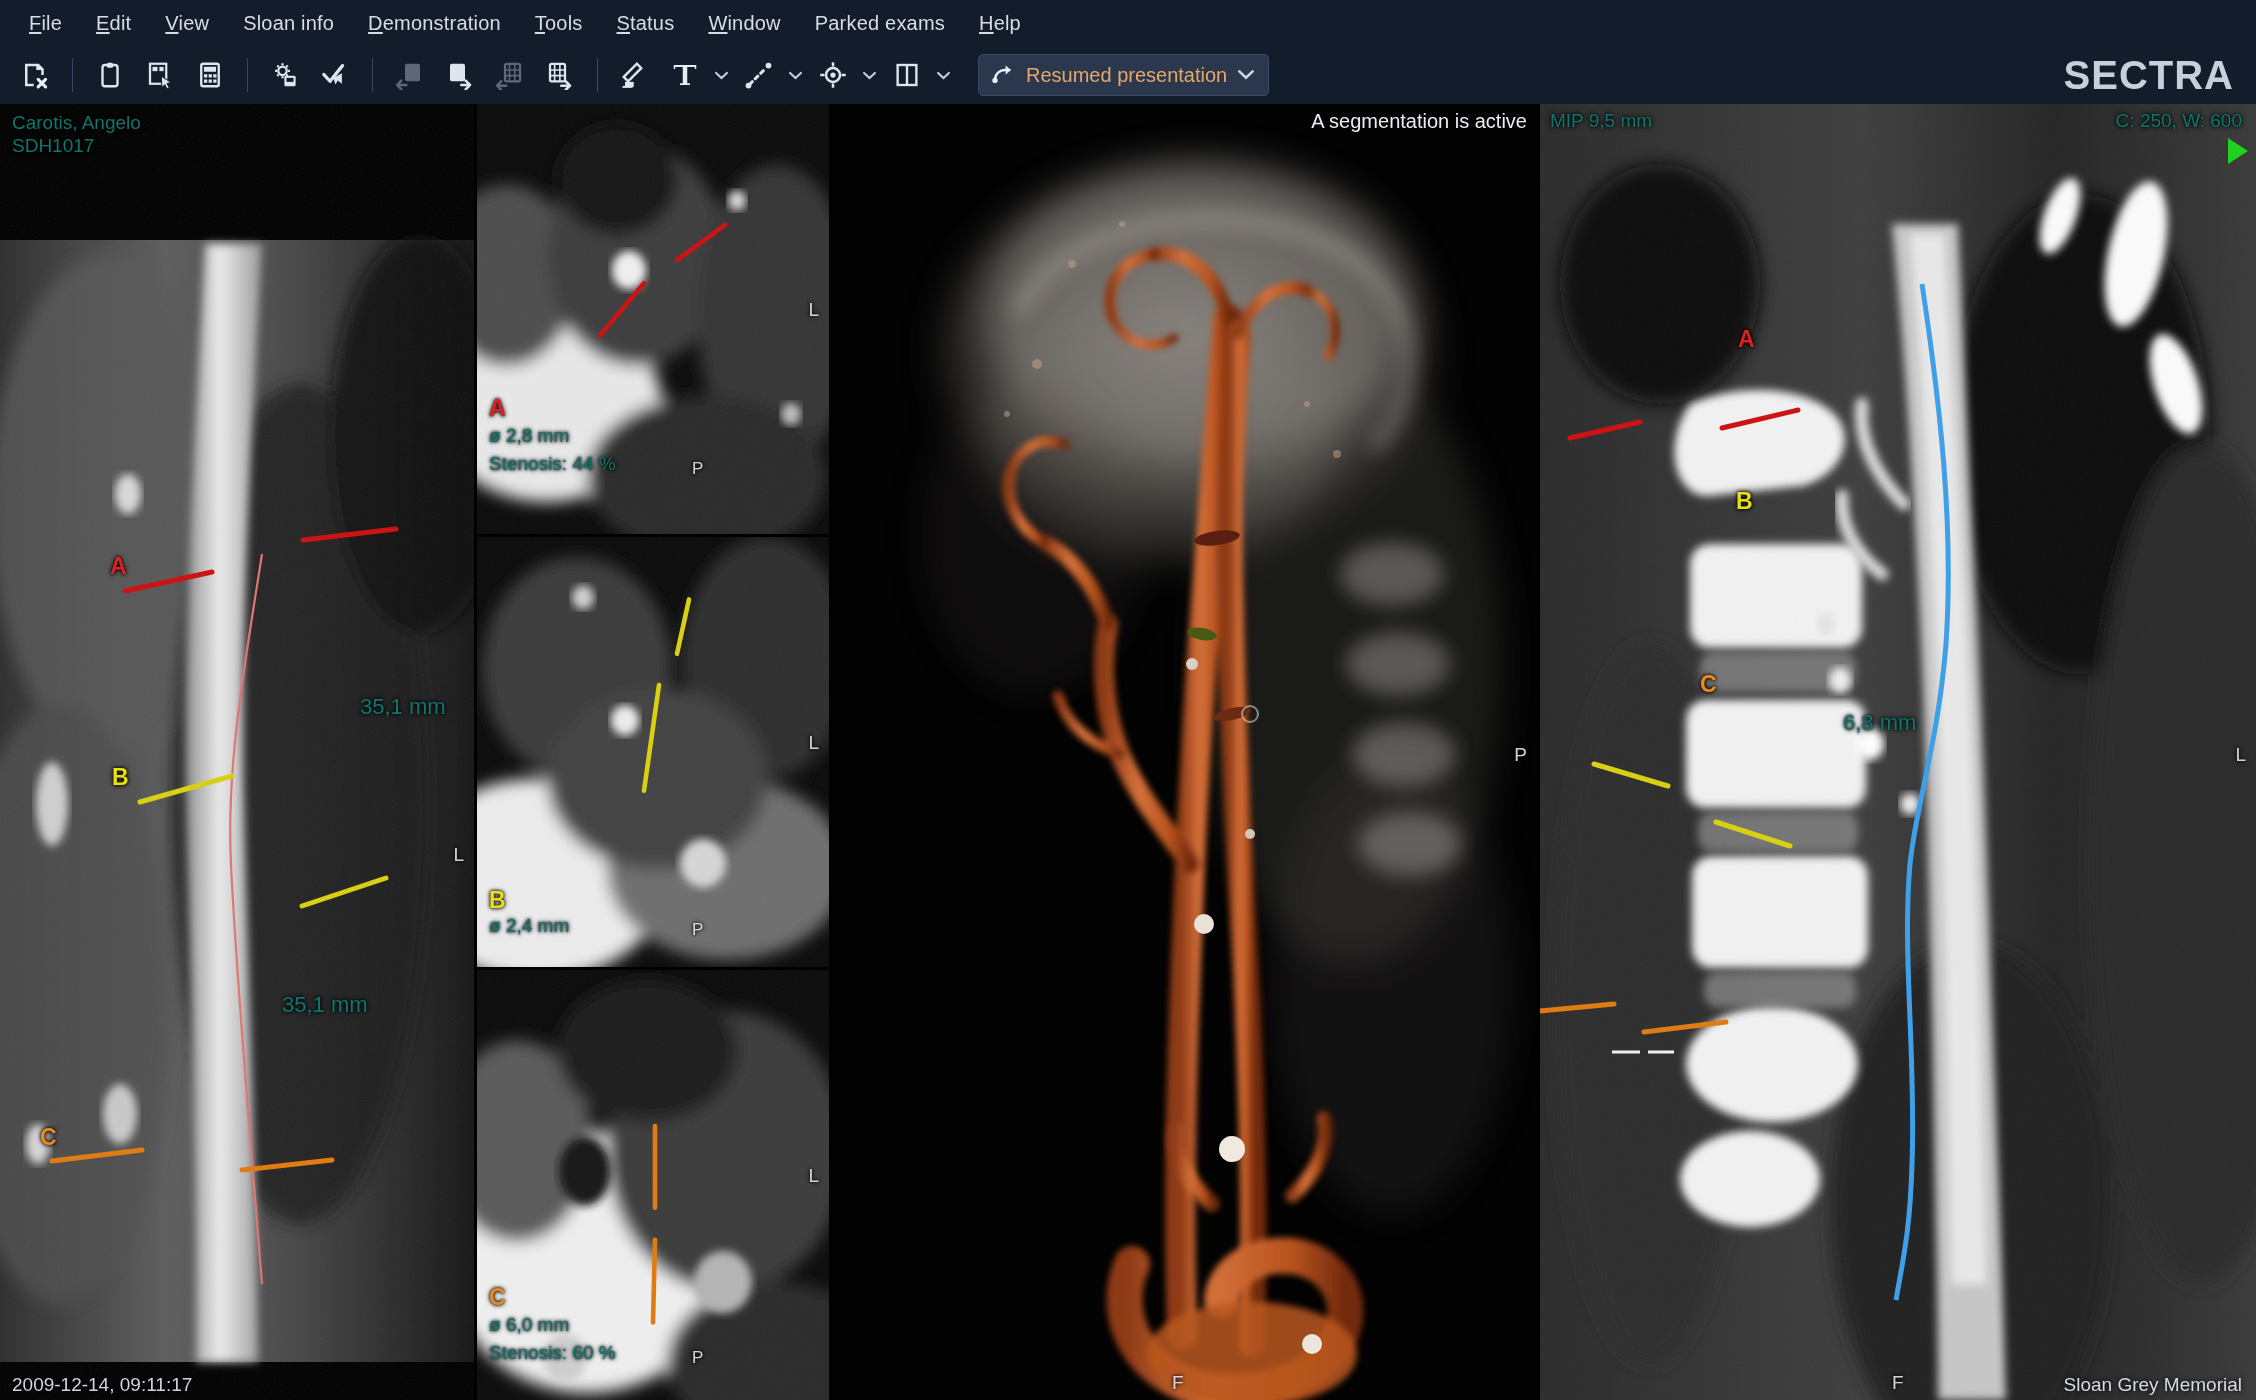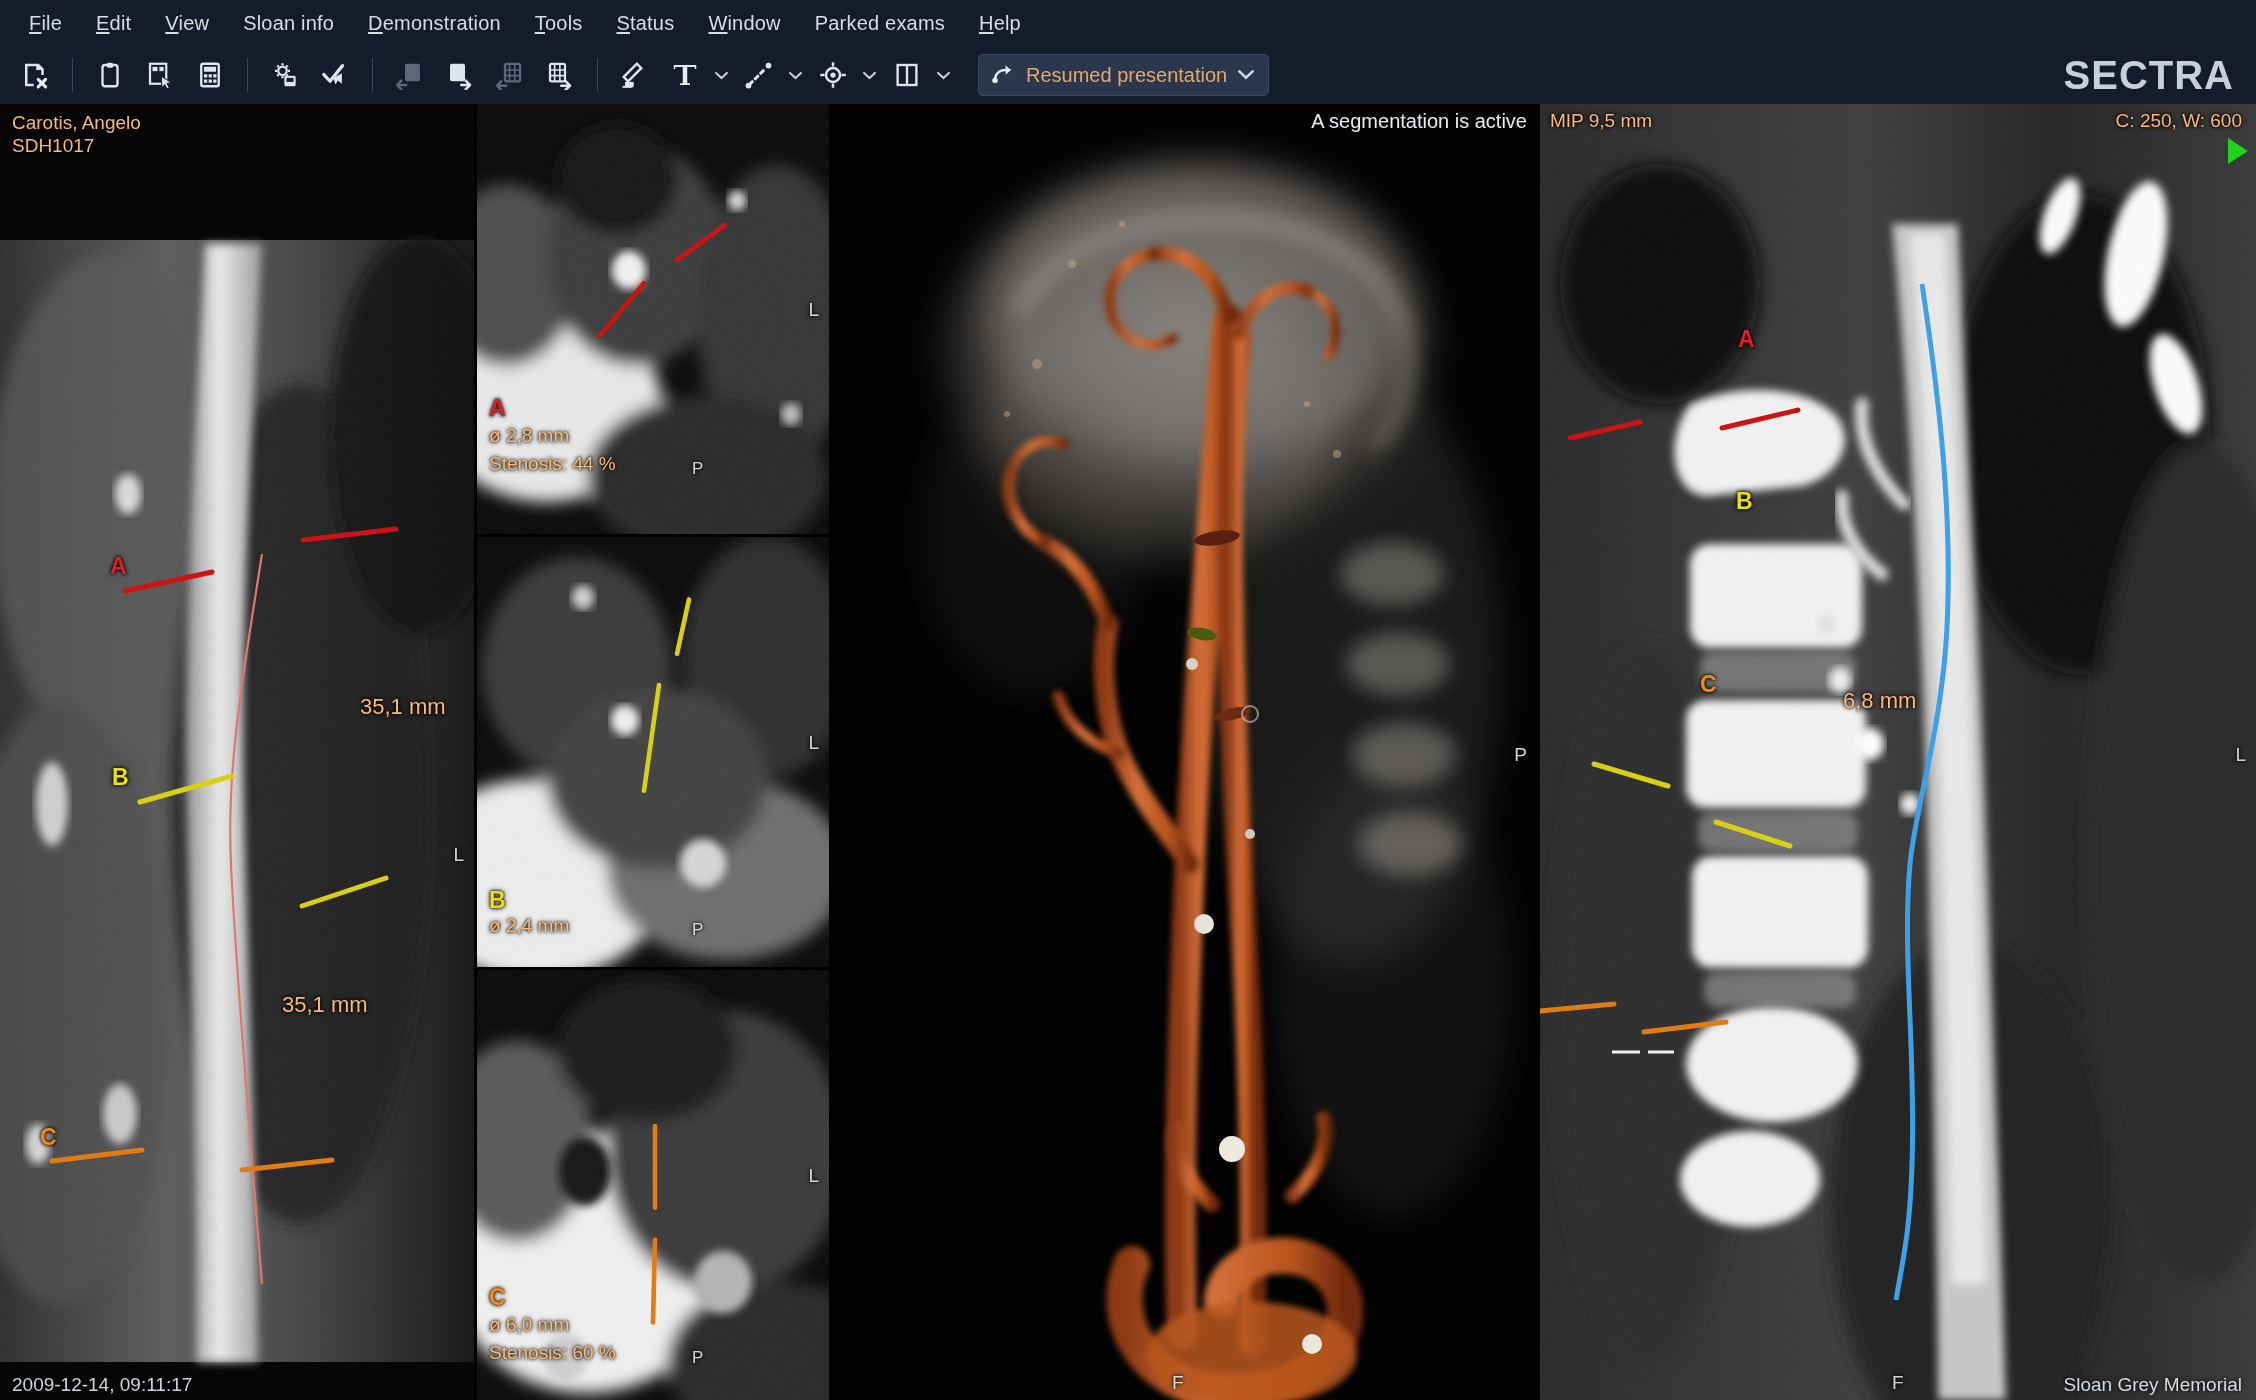--- a/index.html
+++ b/index.html
@@ -54,21 +54,21 @@
     background: #000; display: flex; gap: 3px;
   }
   .vp { position: relative; overflow: hidden; background: #000; }
   .vp-cpr   { width: 474px; }
   .vp-cross { width: 352px; display: flex; flex-direction: column; gap: 3px; }
   .vp-3d    { width: 705px; }
   .vp-mip   { flex: 1; }
   .cross-cell { position: relative; flex: 1; overflow: hidden; background: #000; }
 
   .ovl {
-    position: absolute; color: #fdba74; font-size: 19px; z-index: 5;
+    position: absolute; color: #0f766e; font-size: 19px; z-index: 5;
     text-shadow: 0 0 3px #000, 0 0 5px #000; pointer-events: none; white-space: nowrap;
   }
   .ovl-lg { font-size: 22px; }
   .mk { font-weight: bold; font-size: 23px; z-index: 6; }
   .mk-a { color: #e02020; }
   .mk-b { color: #e8e010; }
   .mk-c { color: #f08a1c; }
   .orient { font-size: 19px; color: #dfe4ea; opacity: .92; }
   .greenplay {
     position: absolute; right: 8px; top: 34px; width: 0; height: 0;
@@ -598,21 +598,21 @@
         </g>
       </svg>
       <div class="ovl" style="top:6px; left:10px;">MIP 9,5 mm</div>
       <div class="ovl" style="top:6px; right:14px;">C: 250, W: 600</div>
       <div class="greenplay"></div>
 
       <div class="ovl mk mk-a" style="top:222px; left:198px;">A</div>
       <div class="ovl mk mk-b" style="top:384px; left:196px;">B</div>
       <div class="ovl mk mk-c" style="top:567px; left:160px;">C</div>
 
-      <div class="ovl ovl-lg" style="top:584px; left:303px;">6,8 mm</div>
+      <div class="ovl ovl-lg" style="top:606px; left:303px;">6,8 mm</div>
 
       <div class="ovl orient" style="top:640px; right:10px;">L</div>
       <div class="ovl orient" style="bottom:6px; left:352px;">F</div>
       <div class="hospital">Sloan Grey Memorial</div>
     </div>
 
   </div>
 </div>
 
 </body></html>

